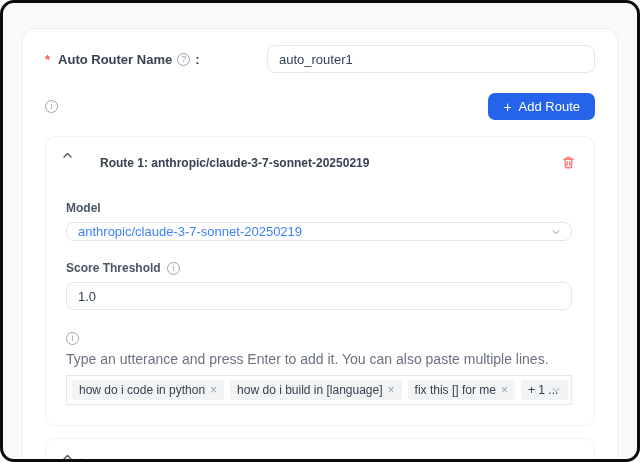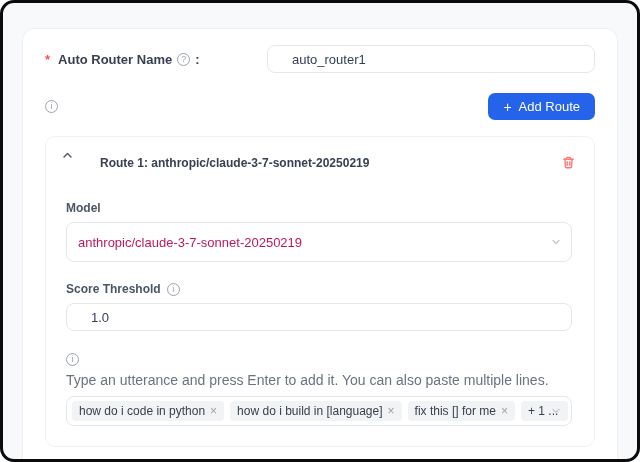--- a/index.html
+++ b/index.html
@@ -30,21 +30,21 @@
   .circle-icon {
     display: inline-flex; align-items: center; justify-content: center;
     width: 13px; height: 13px; border: 1px solid #9ca3af; border-radius: 50%;
     color: #9ca3af; font-size: 9px; font-weight: 400; line-height: 1;
   }
   .colon { font-weight: 700; color: #374151; font-size: 13px; }
 
   .text-input {
     width: 328px; height: 28px;
     border: 1px solid #e3e6ea; border-radius: 8px;
-    padding: 0 24px; font-size: 13px; color: #334155;
+    padding: 0 11px; font-size: 13px; color: #334155;
     background: #ffffff; outline: none;
     font-family: "Liberation Sans", sans-serif;
   }
 
   
   .routes-row { display: flex; align-items: center; justify-content: space-between; margin-bottom: 16px; }
   .section-label { font-size: 13px; font-weight: 700; color: #374151; display: inline-flex; align-items: center; gap: 6px; }
   .add-route-btn {
     display: inline-flex; align-items: center; gap: 7px;
     background: #2563eb; color: #ffffff; border: none;
@@ -67,36 +67,36 @@
   .route-title { font-size: 12px; font-weight: 700; color: #374151; margin-left: 27px; margin-top: 6px; flex: 1; }
   .trash-btn { background: none; border: none; cursor: pointer; padding: 2px; margin-top: 3px; display: inline-flex; }
 
   .route-body { margin: 26px 6px 0 4px; }
   .inner-label { font-size: 12px; font-weight: 600; color: #4b5563; display: inline-flex; align-items: center; gap: 6px; margin-bottom: 7px; }
   .inner-block { margin-bottom: 17px; }
   .inner-block:last-child { margin-bottom: 0; }
 
   .select-box {
     position: relative;
-    width: 100%; height: 40px;
+    width: 100%; height: 19px;
     border: 1px solid #e3e6ea; border-radius: 8px;
     background: #ffffff;
     display: flex; align-items: center;
     padding: 0 20px 0 11px;
-    font-size: 13px; color: #be185d;
+    font-size: 13px; color: #3b82f6;
     cursor: pointer;
   }
   .select-chevron { position: absolute; right: 10px; top: 50%; transform: translateY(-50%); display: inline-flex; }
 
   .helper-text { font-size: 14px; color: #6b7280; margin: -1px 0 8px 0; }
 
   .tags-select {
     position: relative;
     width: 100%; min-height: 30px;
-    border: 1px solid #e3e6ea; border-radius: 8px;
+    border: 1px solid #e3e6ea; border-radius: 0;
     background: #ffffff;
     display: flex; align-items: center; gap: 6px;
     padding: 3px 26px 3px 5px;
     cursor: text;
   }
   .tag {
     display: inline-flex; align-items: center; gap: 5px;
     background: #f2f3f5; border-radius: 4px;
     padding: 3px 7px;
     font-size: 12px; color: #374151; white-space: nowrap;

